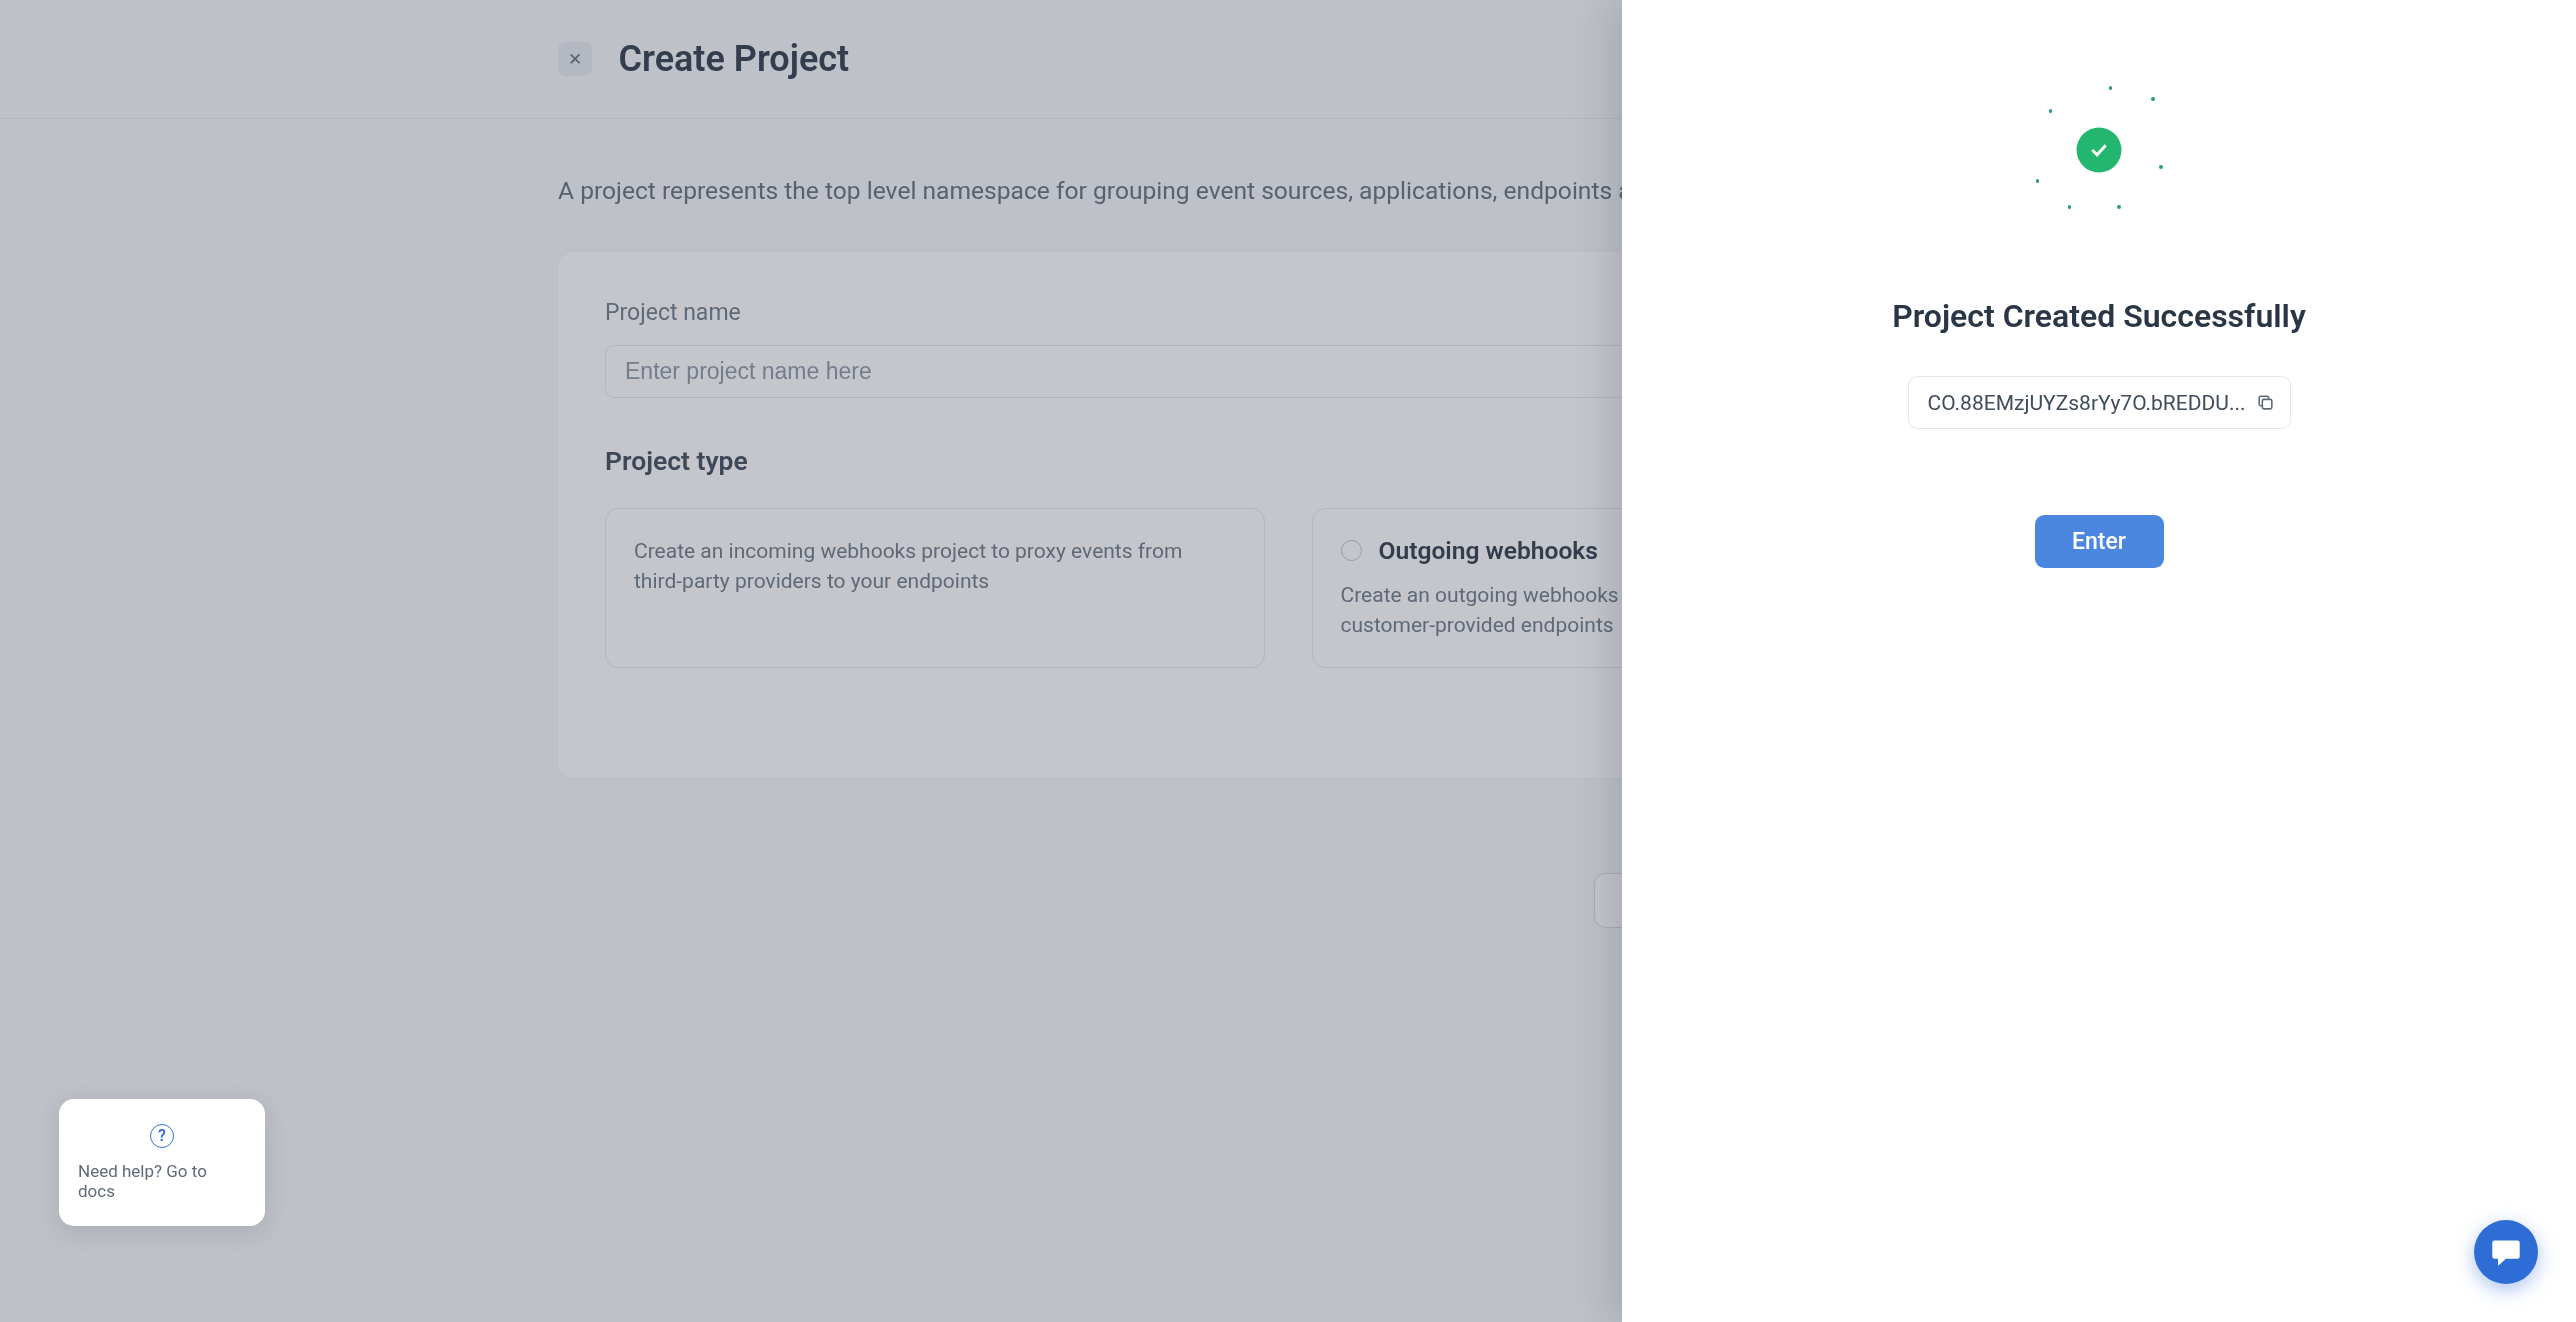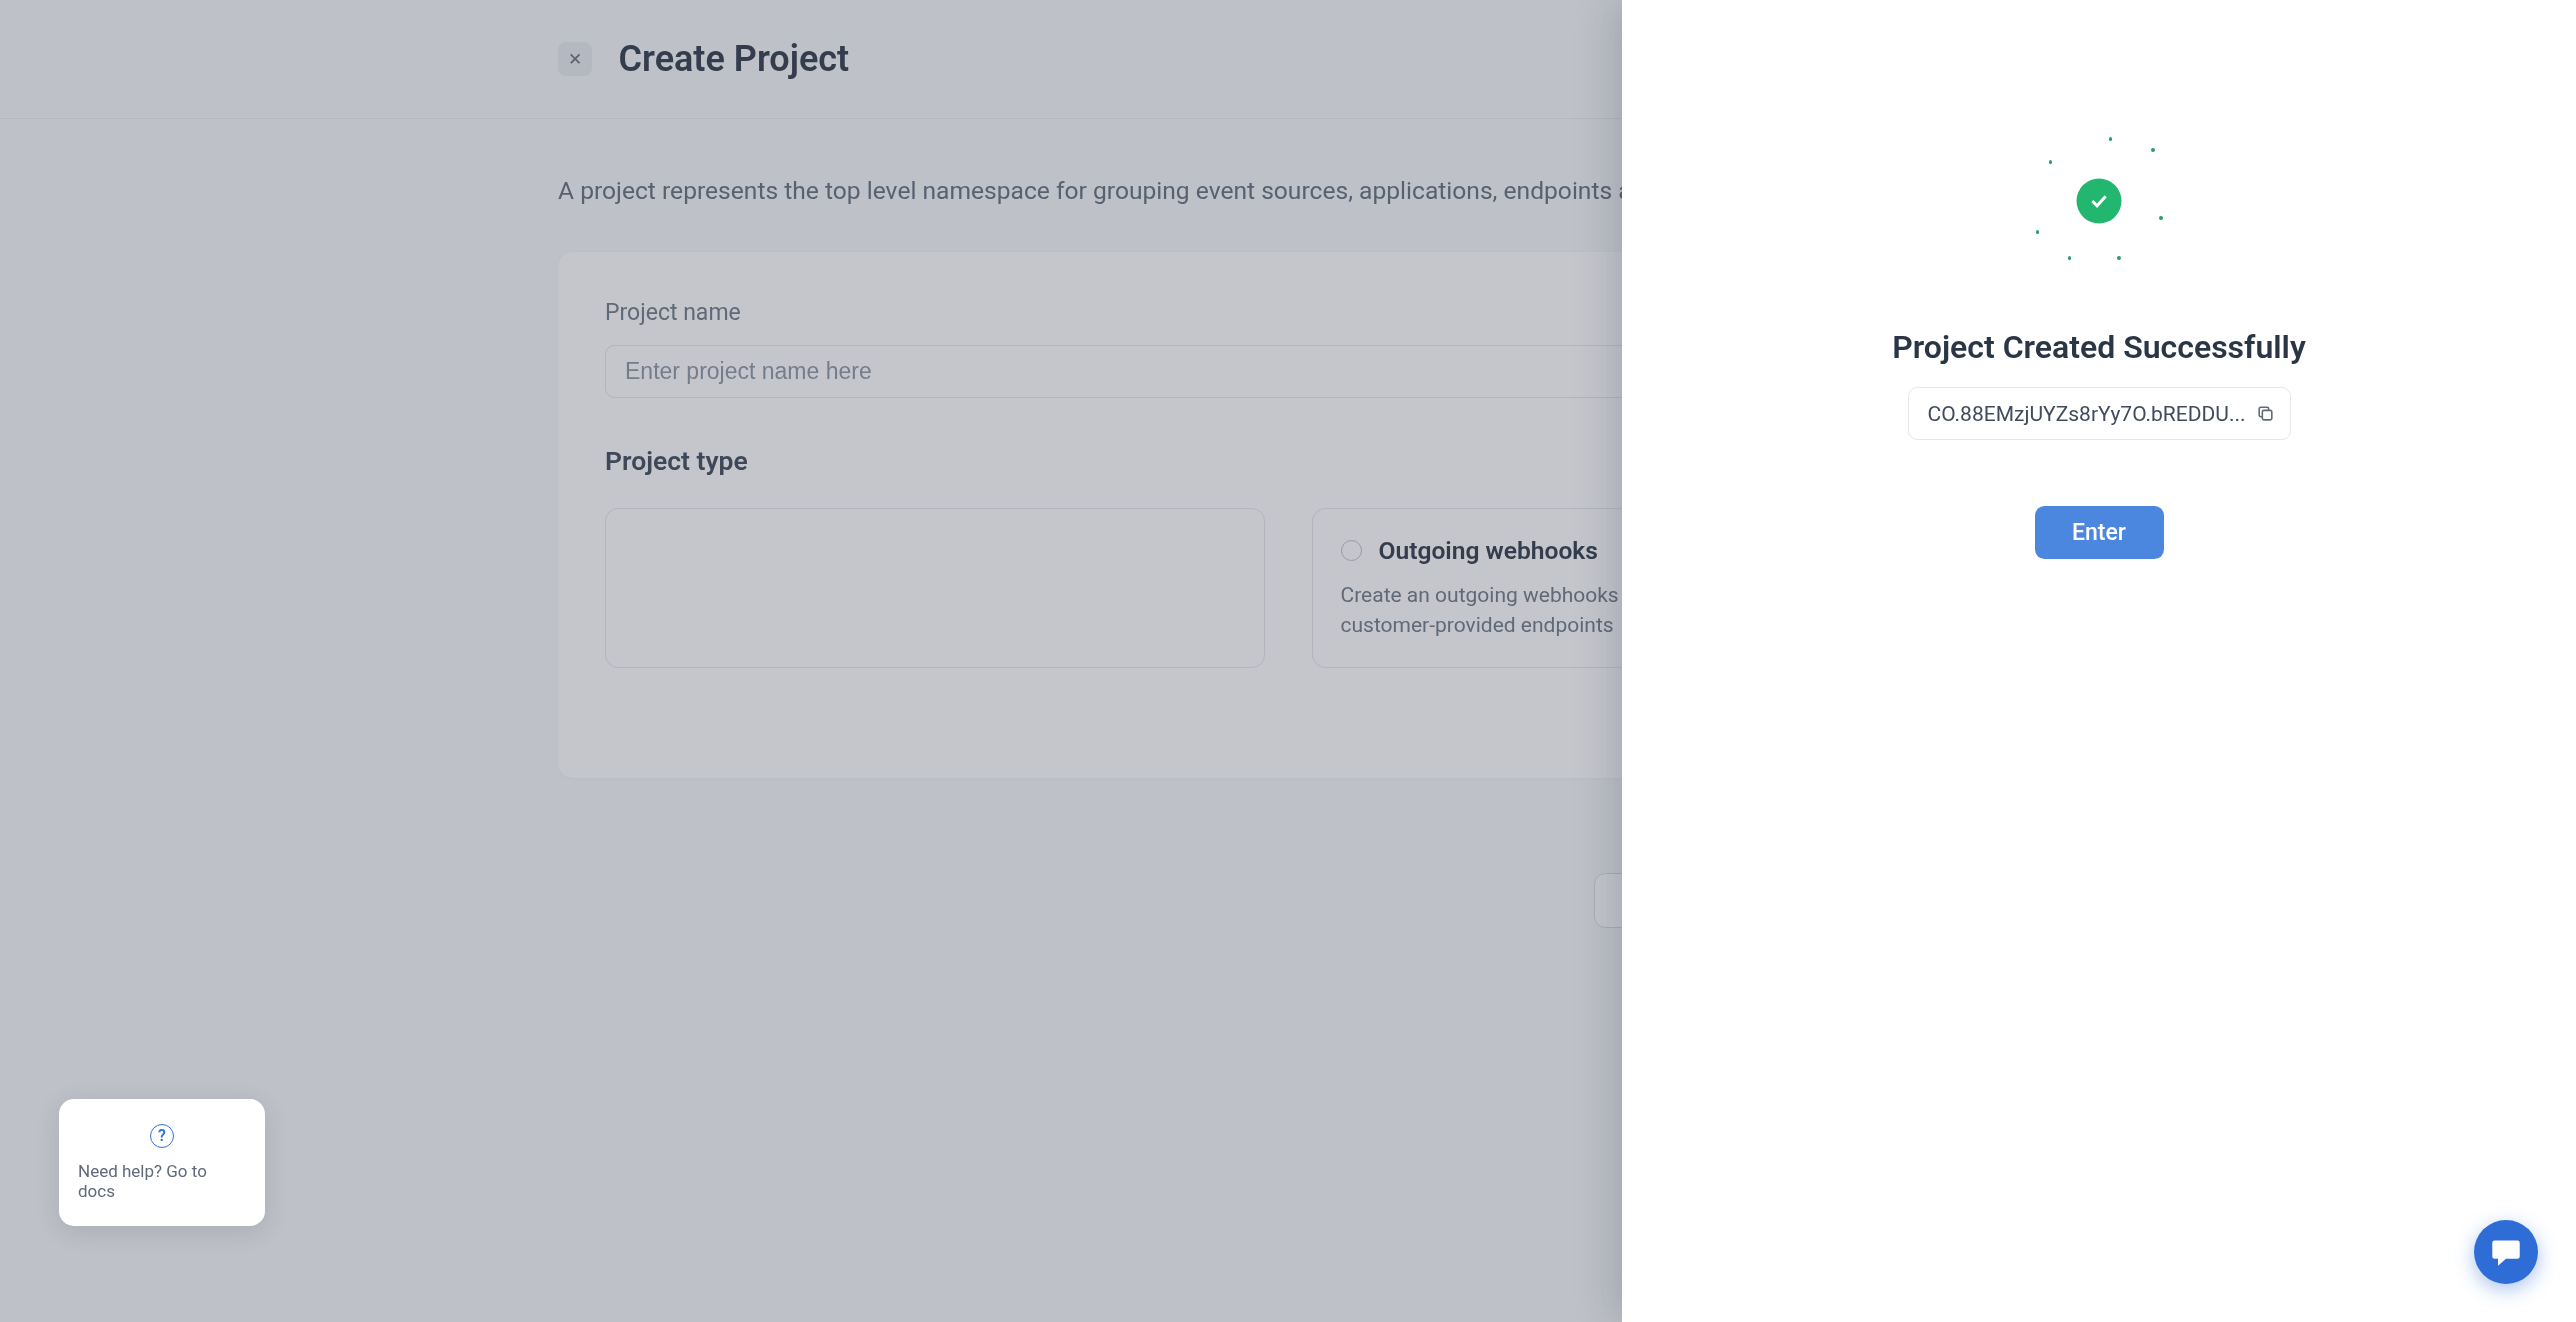--- a/index.html
+++ b/index.html
@@ -203,21 +203,22 @@
   position: absolute;
   top: 0;
   right: 0;
   width: 954px;
   height: 100%;
   background: #fff;
   box-shadow: -7.6px 0 38px rgba(30,40,60,0.18);
   display: flex;
   flex-direction: column;
   align-items: center;
-  padding: 120px 113px 0;
+  padding: 69px 113px 0;
+  gap: 20px;
 }
 
 
 .illustration {
   width: 161px;
   height: 161px;
   background: #fff;
   position: relative;
   margin-bottom: 47px;
 }
@@ -342,20 +343,21 @@
     <div class="description">A project represents the top level namespace for grouping event sources, applications, endpoints and more.</div>
 
     <div class="card">
       <div class="field-label">Project name</div>
       <input class="text-input" type="text" placeholder="Enter project name here" style="">
 
       <div class="section-title">Project type</div>
 
       <div class="type-row">
         <div class="type-card">
+          <div class="type-desc">Create an incoming webhooks project to proxy events from third-party providers to your endpoints</div>
         </div>
         <div class="type-card">
           <div class="type-card-header">
             <div class="radio-circle"></div>
             <div class="type-title">Outgoing webhooks</div>
           </div>
           <div class="type-desc">Create an outgoing webhooks project to publish events to your customer-provided endpoints</div>
         </div>
       </div>
 

